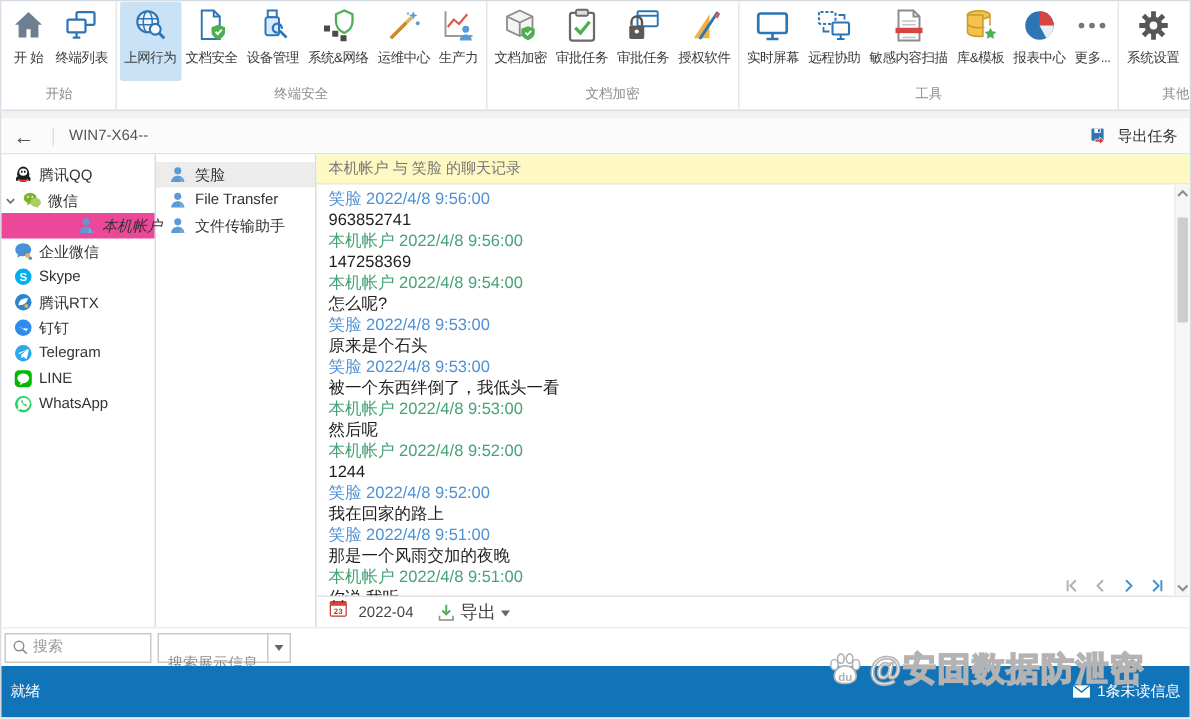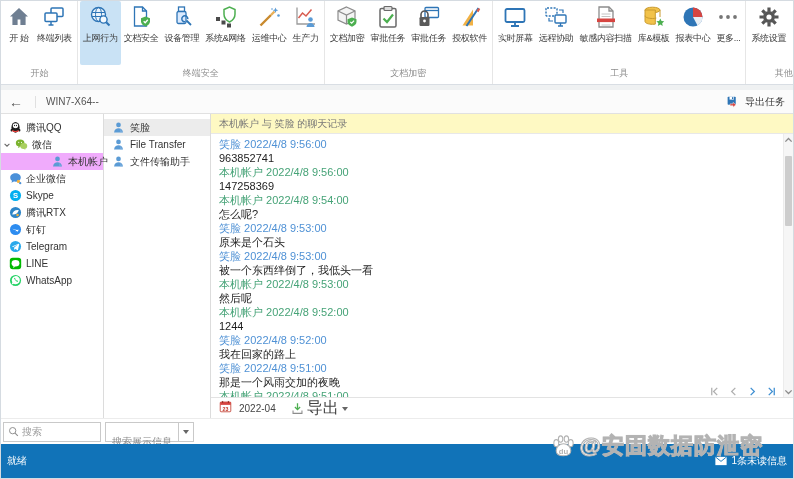--- a/index.html
+++ b/index.html
@@ -2,21 +2,21 @@
 <html><head>
 <meta charset="utf-8">
 <style>
   * { margin:0; padding:0; box-sizing:border-box; }
   html,body { width:794px; height:479px; overflow:hidden; }
   body { font-family:"Liberation Sans","DejaVu Sans",sans-serif; background:#e8e8e8; }
   .app { width:794px; height:479px; background:#fff; display:flex; flex-direction:column;
          position:relative; border:1px solid #d5dbe1; }
 
   
-  .ribbon { height:84px; background:#fff; border-bottom:1px solid #d9dee4;
+  .ribbon { height:73px; background:#fff; border-bottom:1px solid #d9dee4;
             display:flex; align-items:stretch; padding:0 1px; overflow:hidden; }
   .rgroup { display:flex; flex-direction:column; border-right:1px solid #e6e6e6; padding:0 2px; }
   .rgroup:last-child { border-right:none; }
   .ritems { display:flex; flex:1; align-items:stretch; }
   .ritem { display:flex; flex-direction:column; align-items:center; padding:4px 3px 0;
            cursor:default; border-radius:2px; }
   .ritem.sel { background:#c9e2f5; }
   .ritem .ic { width:24px; height:24px; margin-bottom:3px; }
   .rlabel { font-size:9px; color:#3c3c3c; white-space:nowrap; letter-spacing:-0.3px; }
   .glabel { text-align:center; font-size:9px; color:#8d8d8d; padding:2px 2px 4px; white-space:nowrap; }
@@ -35,21 +35,21 @@
   .export-task { display:flex; align-items:center; gap:6px; font-size:10px; color:#333; cursor:default; }
   .export-task .ic { width:13px; height:13px; }
 
   
   .main { flex:1; display:flex; min-height:0; background:#fff; }
   .sidebar { width:103px; border-right:1px solid #dcdcdc; padding-top:5px; }
   .side-item { height:17px; display:flex; align-items:center; gap:4px; padding-left:8px;
                font-size:10px; color:#333; white-space:nowrap; cursor:default; }
   .side-item.expanded { padding-left:2px; }
   .side-item.child { padding-left:50px; }
-  .side-item.sel { background:#f0abfc; }
+  .side-item.sel { background:#ec4899;font-style:italic; }
   .side-item .ic { width:13px; height:13px; }
   .side-item .chev { width:8px; height:8px; }
 
   .contacts { width:107px; border-right:1px solid #dcdcdc; padding-top:5px; }
   .contact-item { height:17px; display:flex; align-items:center; gap:5px; padding-left:8px;
                   font-size:10px; color:#333; cursor:default; white-space:nowrap; }
   .contact-item.sel { background:#ececec; }
   .contact-item .ic { width:13px; height:13px; }
 
   
@@ -68,21 +68,21 @@
              display:flex; flex-direction:column; }
   .vs-arrow { height:12px; display:flex; align-items:center; justify-content:center; cursor:default; }
   .vs-thumb { margin:10px 1px 0; height:70px; background:#cdcdcd; border-radius:1px; cursor:default; }
   .vs-spacer { flex:1; }
   .chat-toolbar { height:21px; border-top:1px solid #e3e3e3; display:flex; align-items:center;
                   gap:7px; padding-left:8px; }
   .cal-btn .ic { width:13px; height:13px; }
   .month-label { font-size:10px; color:#444; }
   .export-btn { display:flex; align-items:center; gap:3px; cursor:default; margin-left:8px; }
   .export-btn .ic { width:13px; height:13px; }
-  .export-label { font-size:16px; color:#444;font-family:Liberation Mono, monospace; }
+  .export-label { font-size:12px; color:#444;font-family:Liberation Mono, monospace; }
   .caret-down { width:0; height:0; border-left:3px solid transparent; border-right:3px solid transparent;
                 border-top:4px solid #666; margin-top:1px; }
 
   
   .searchrow { height:26px; border-top:1px solid #ececec; display:flex; align-items:center;
                background:#fff; padding-left:2px; }
   .search-box { width:98px; height:20px; border:1px solid #c9c9c9; display:flex; align-items:center;
                 gap:3px; padding:0 4px; background:#fff; }
   .search-box .ic { width:11px; height:11px; }
   .search-input { border:none; outline:none; width:72px; font-size:10px; color:#333;

